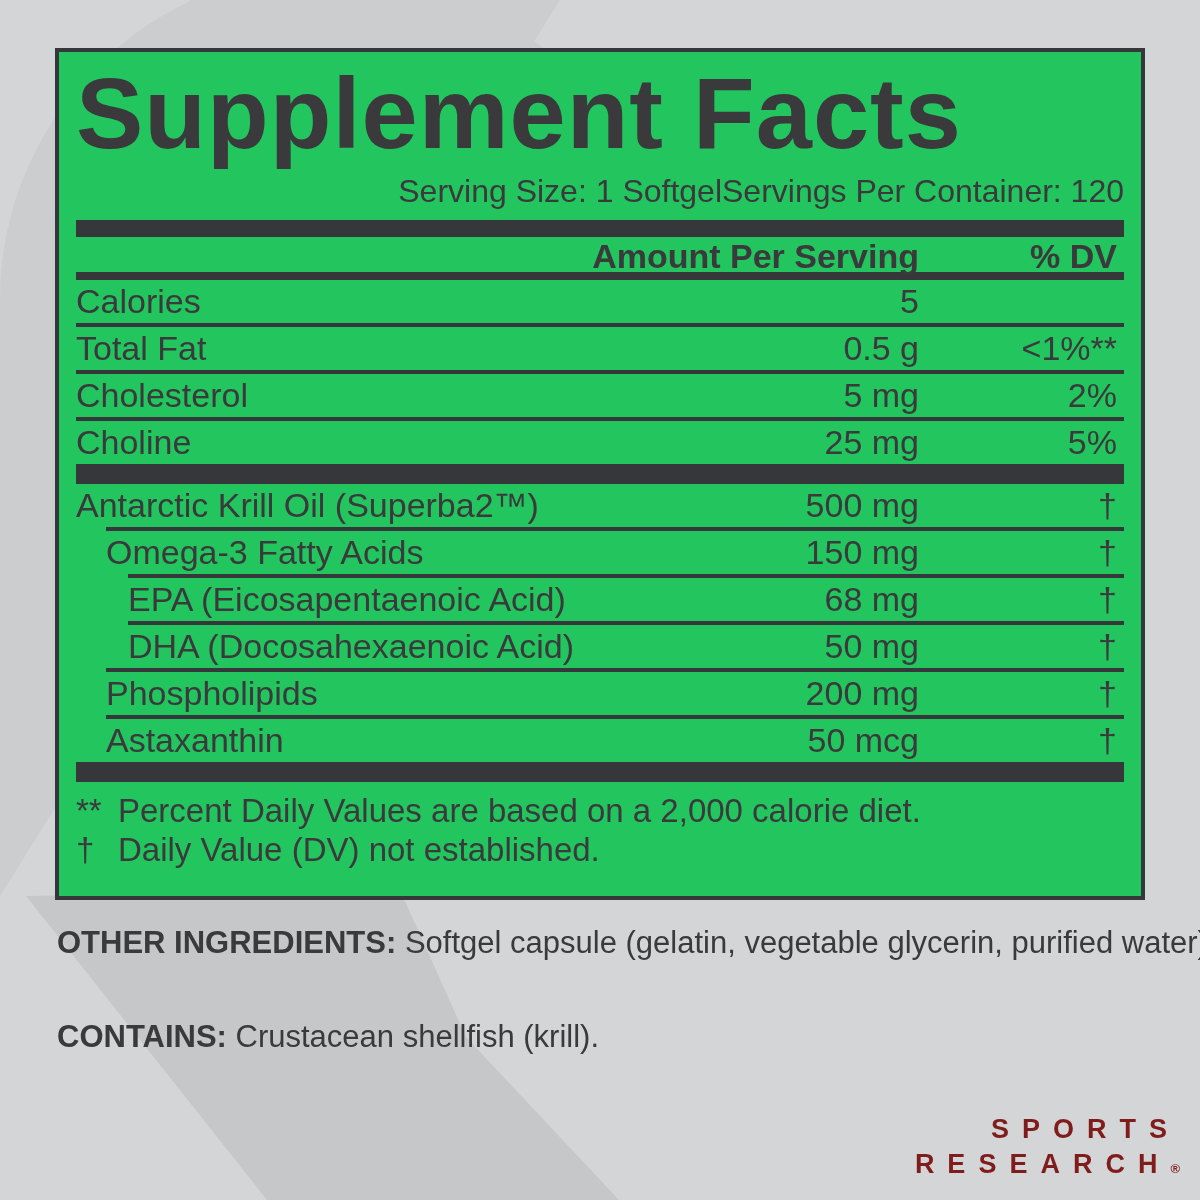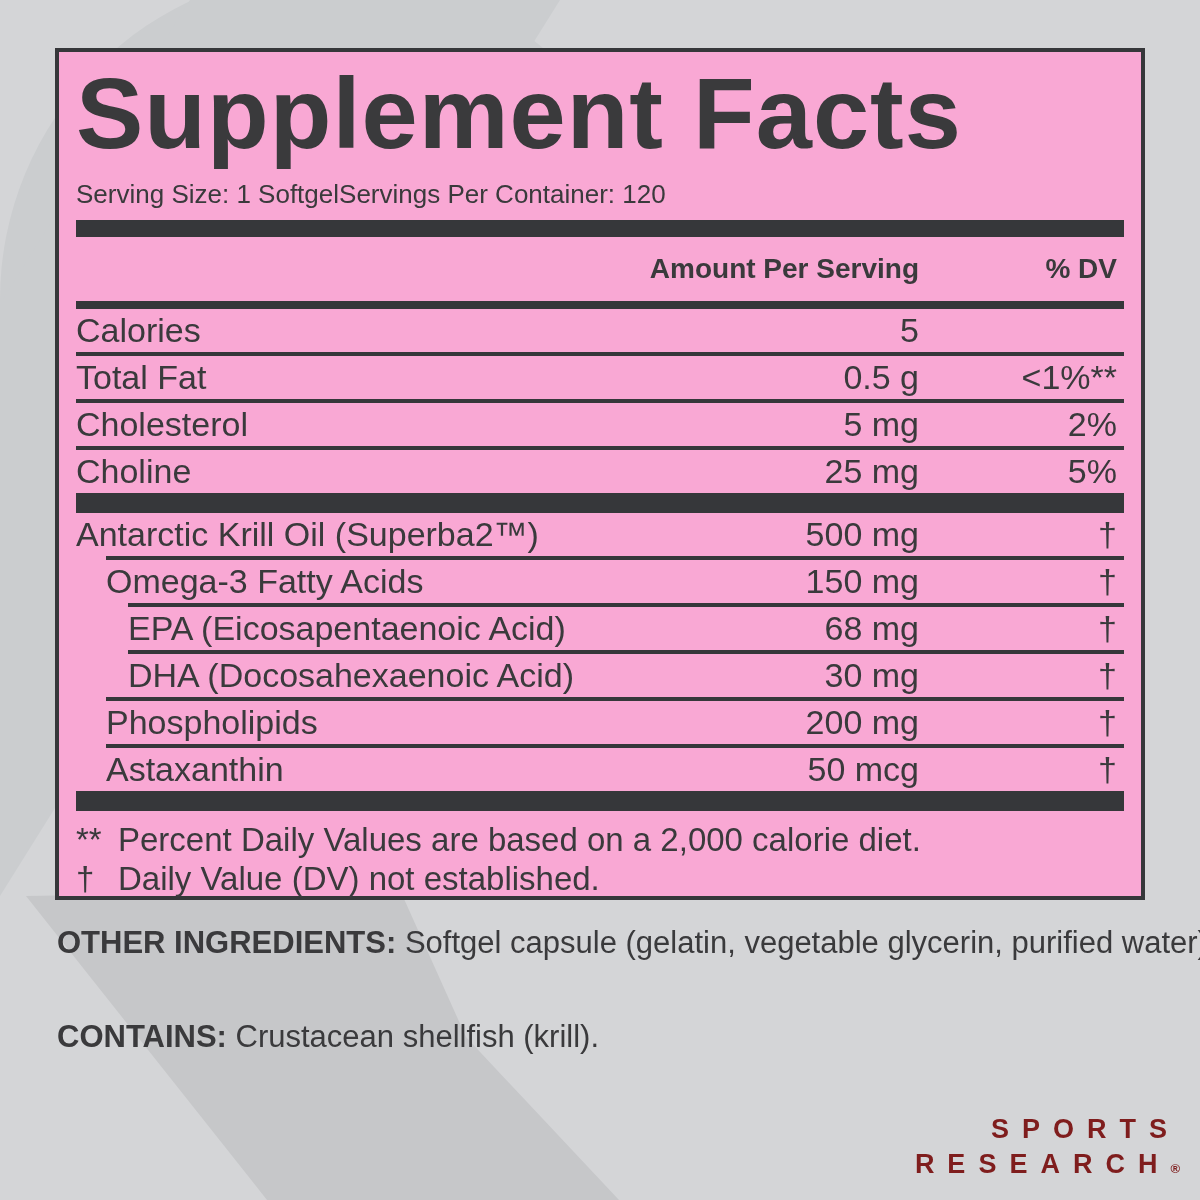--- a/index.html
+++ b/index.html
@@ -7,36 +7,36 @@
     width:1200px;height:1200px;position:relative;overflow:hidden;
     background:#d4d5d7;
     font-family:"Liberation Sans",sans-serif;
     color:#3a3a3c;
   }
   .bg-svg{position:absolute;left:0;top:0;z-index:0;}
 
   
   .panel{
     position:absolute;left:55px;top:48px;width:1090px;height:852px;
-    background:#f9a8d4;border:4px solid #36373a;box-sizing:border-box;
+    background:#22c55e;border:4px solid #36373a;box-sizing:border-box;
     padding:0 17px;z-index:1;
   }
   .sf-title{
     font-size:101px;font-weight:bold;letter-spacing:1px;line-height:114px;
     margin-top:4px;white-space:nowrap;color:#3a3a3c;
   }
   .serving-row{
-    display:flex;justify-content:flex-start;align-items:flex-end;
-    font-size:26px;height:40px;margin-bottom:10px;
+    display:flex;justify-content:flex-end;align-items:flex-end;
+    font-size:32px;height:40px;margin-bottom:10px;
   }
   .bar{height:17px;background:#36373a;}
   .bar.thick{height:20px;}
   .hdr-row{
     display:grid;grid-template-columns:1fr 205px;align-items:center;
-    height:64px;font-size:28px;font-weight:bold;
+    height:35px;font-size:34px;font-weight:bold;
   }
   .hdr-amt{text-align:right;white-space:nowrap;}
   .hdr-dv{text-align:right;padding-right:7px;white-space:nowrap;}
   .hdr-line{height:8px;background:#36373a;}
 
   .row{
     display:grid;grid-template-columns:1fr 140px 205px;align-items:center;
     height:43px;font-size:34px;
   }
   .row .nm{white-space:nowrap;overflow:visible;}
@@ -140,21 +140,21 @@
 
   <div class="row">
     <span class="nm ind2">EPA (Eicosapentaenoic Acid)</span>
     <span class="amt">68 mg</span>
     <span class="dv">†</span>
   </div>
   <div class="divline dm2"></div>
 
   <div class="row">
     <span class="nm ind2">DHA (Docosahexaenoic Acid)</span>
-    <span class="amt">30 mg</span>
+    <span class="amt">50 mg</span>
     <span class="dv">†</span>
   </div>
   <div class="divline dm1"></div>
 
   <div class="row">
     <span class="nm ind1">Phospholipids</span>
     <span class="amt">200 mg</span>
     <span class="dv">†</span>
   </div>
   <div class="divline dm1"></div>

